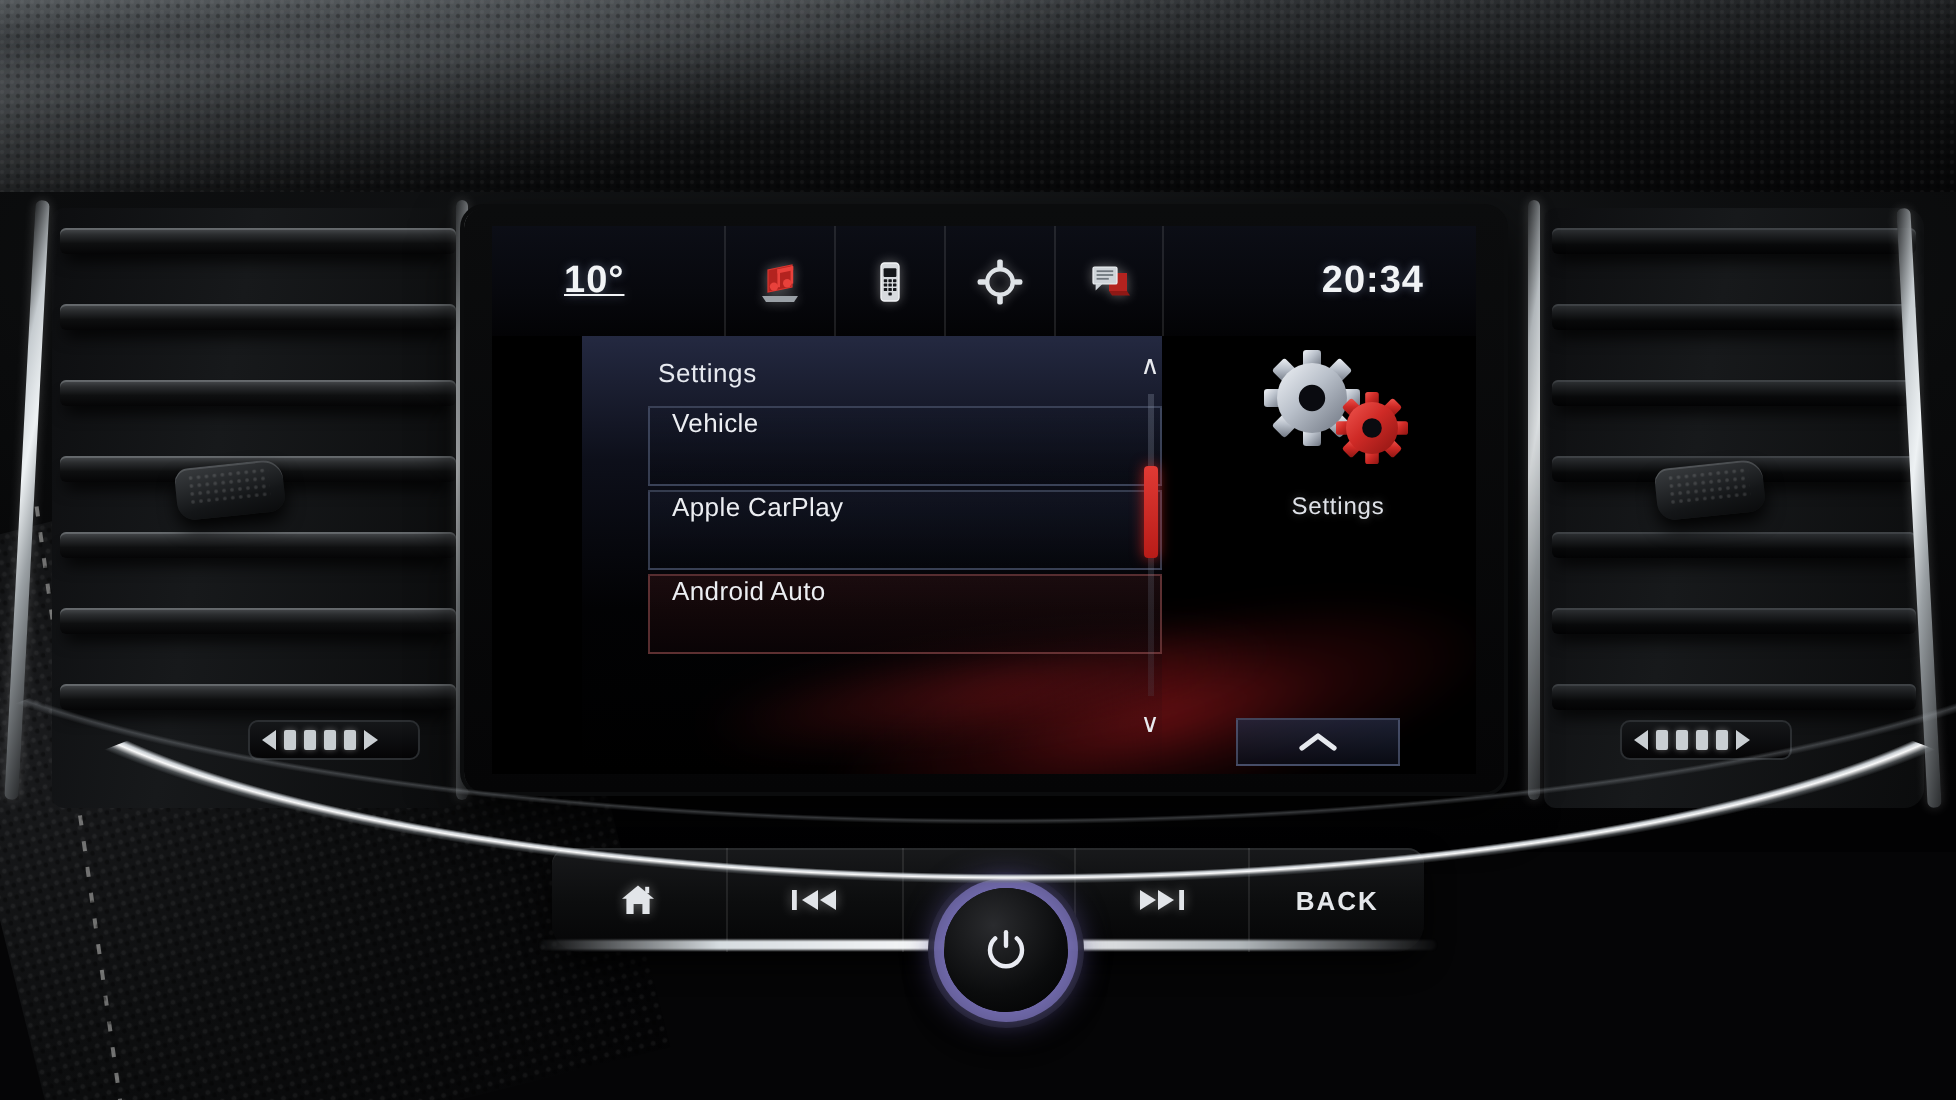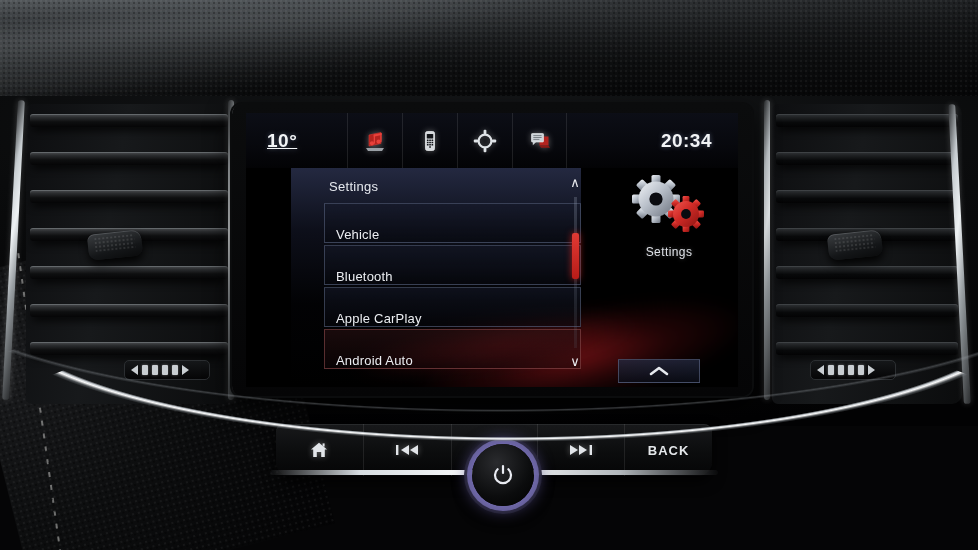--- a/index.html
+++ b/index.html
@@ -163,21 +163,21 @@
   }
 
   
   .statusbar{
     position:absolute; left:0; top:0; width:492px; height:55px;
     background:linear-gradient(180deg,#0c0e16 0%, #07080d 60%, #030305 100%);
     display:flex; align-items:center;
   }
   .temp{
     color:#f2f4f6; font-size:19px; font-weight:bold; letter-spacing:.5px;
-    margin-left:21px; width:80px;
+    margin-left:36px; width:80px;
     text-shadow:0 0 5px rgba(190,210,255,.35);
     text-decoration:underline;
   }
   .sb-icons{ display:flex; height:100%; align-items:center; }
   .sb-btn{
     width:55px; height:100%; display:flex; align-items:center; justify-content:center;
     border-left:1px solid rgba(255,255,255,0.10);
   }
   .sb-btn:last-child{ border-right:1px solid rgba(255,255,255,0.10); }
   .clock{
@@ -192,21 +192,21 @@
     background:linear-gradient(180deg, rgba(42,48,76,0.85) 0%, rgba(24,28,48,0.55) 28%, rgba(8,9,16,0.25) 62%, rgba(0,0,0,0) 100%);
   }
   .panel-title{
     color:#e6e9ef; font-size:13px; margin:11px 0 9px 38px; letter-spacing:.3px;
   }
   .rows{ position:relative; }
   .row{
     position:relative; height:40px; margin:0 0 2px 33px;
     border:1px solid rgba(120,134,170,0.40);
     background:linear-gradient(180deg, rgba(22,26,42,0.55), rgba(6,8,14,0.45));
-    display:flex; align-items:flex-end;
+    display:flex; align-items:flex-start;
   }
   .row.warm{
     border-color:rgba(170,90,92,0.48);
     background:linear-gradient(180deg, rgba(48,18,20,0.50), rgba(20,6,8,0.42));
   }
   .row-label{ color:#eceef2; font-size:13px; margin-left:11px; letter-spacing:.2px; }
 
   
   .scrollbar{
     position:absolute; left:318px; top:63px; width:22px; height:193px;
@@ -406,23 +406,20 @@
         <div class="clock">20:34</div>
       </div>
 
       <div class="list-panel">
         <div class="panel-title">Settings</div>
         <div class="rows">
           <div class="row">
             <span class="row-label">Vehicle</span>
           </div>
           <div class="row">
-            <span class="row-label">Bluetooth</span>
-          </div>
-          <div class="row">
             <span class="row-label">Apple CarPlay</span>
           </div>
           <div class="row warm">
             <span class="row-label">Android Auto</span>
           </div>
         </div>
       </div>
 
       <div class="scrollbar">
         <div class="sb-arrow">∧</div>

